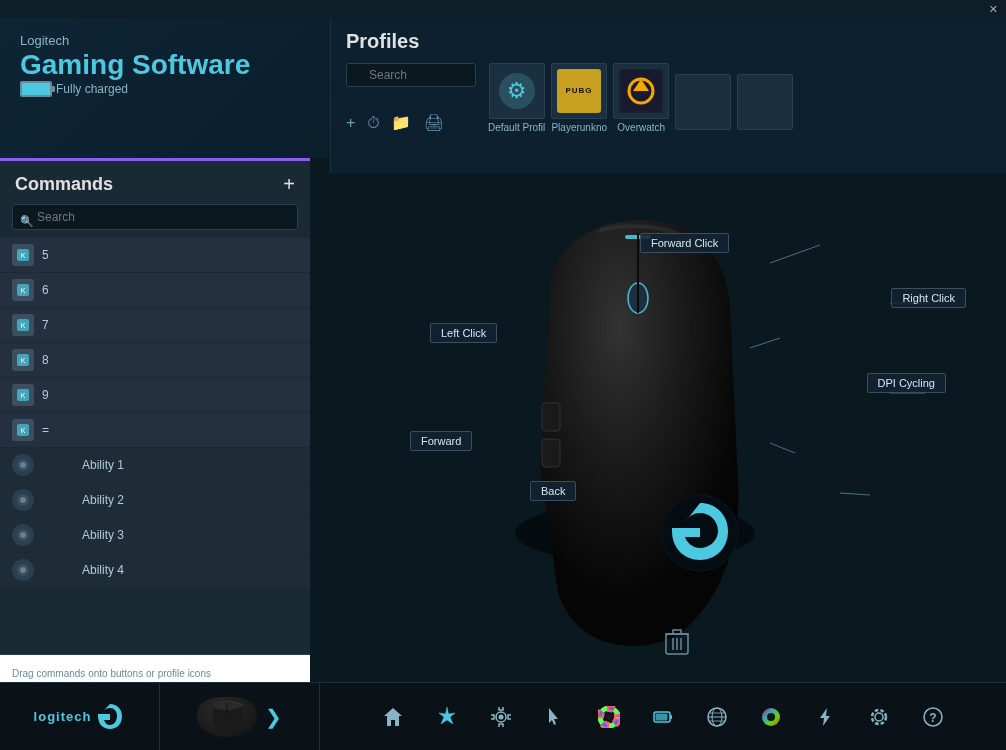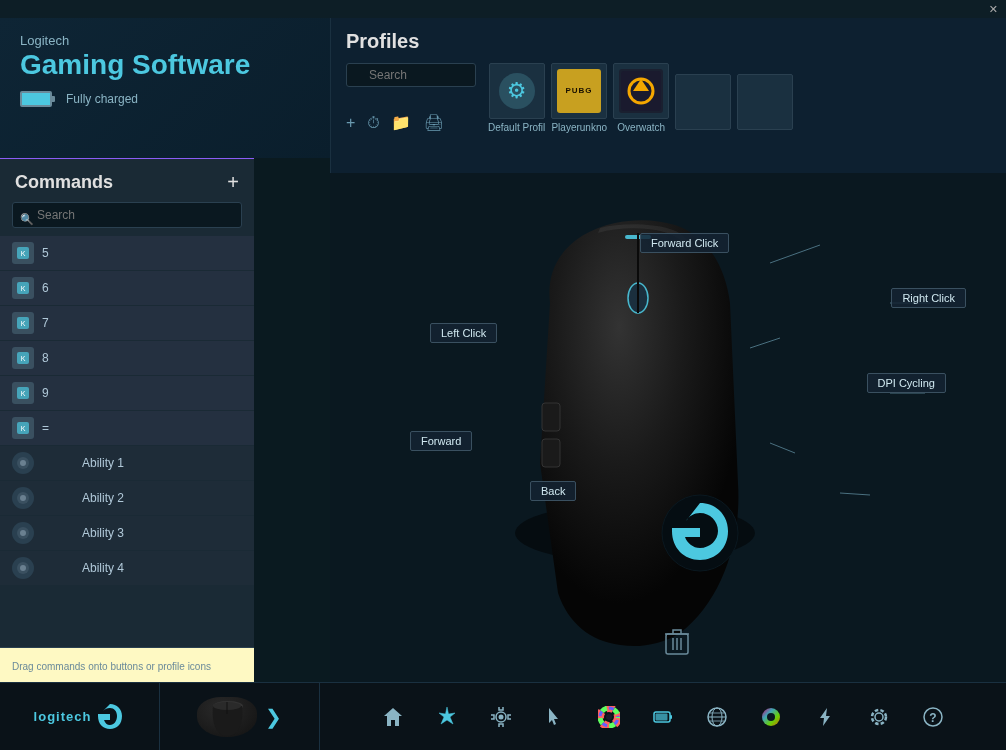--- a/index.html
+++ b/index.html
@@ -47,22 +47,21 @@
     }
     .brand-title {
       color: #4cc8e0;
       font-size: 28px;
       font-weight: bold;
       line-height: 1.1;
     }
     .battery-row {
       display: flex;
       align-items: center;
-      margin-top: 10px;
-      gap: 14px;
+      gap: 4px;
     }
     .battery-icon {
       width: 32px;
       height: 16px;
       border: 2px solid #6a8a9a;
       border-radius: 2px;
       position: relative;
       background: linear-gradient(to right, #4cc8e0 100%, transparent 0%);
     }
     .battery-icon::after {
@@ -246,24 +245,24 @@
       right: 0;
       bottom: 68px;
       background: #0a1820;
     }
 
     
     .commands-panel {
       position: absolute;
       top: 158px;
       left: 0;
-      width: 254px;
-      bottom: 68px;
+      width: 310px;
+      bottom: 61px;
       background: #1a2a35;
-      border-top: 1px solid #8b5cf6;
+      border-top: 3px solid #8b5cf6;
     }
     .commands-header {
       display: flex;
       align-items: center;
       justify-content: space-between;
       padding: 12px 15px 8px;
     }
     .commands-title {
       color: #e0e0e0;
       font-size: 18px;
@@ -333,21 +332,21 @@
     .command-label {
       color: #b0c8d8;
       font-size: 12px;
     }
     .commands-footer {
       position: absolute;
       bottom: 0;
       left: 0;
       right: 0;
       padding: 8px 12px;
-      background: #fef9c3;
+      background: #ffffff;
       border-top: 1px solid #2a4050;
     }
     .commands-footer-text {
       color: #6a8a9a;
       font-size: 10px;
     }
 
     
     .commands-list::-webkit-scrollbar {
       width: 8px;

